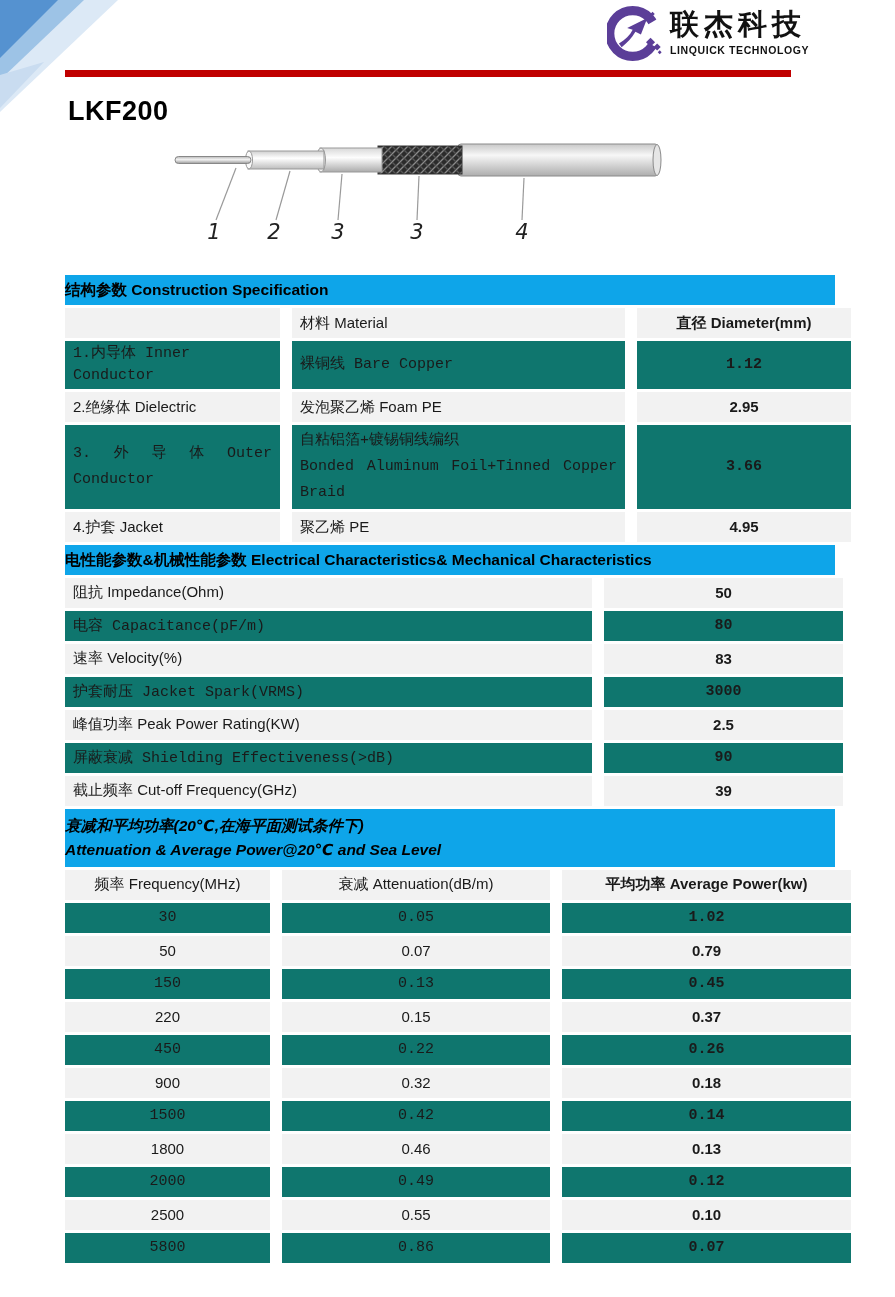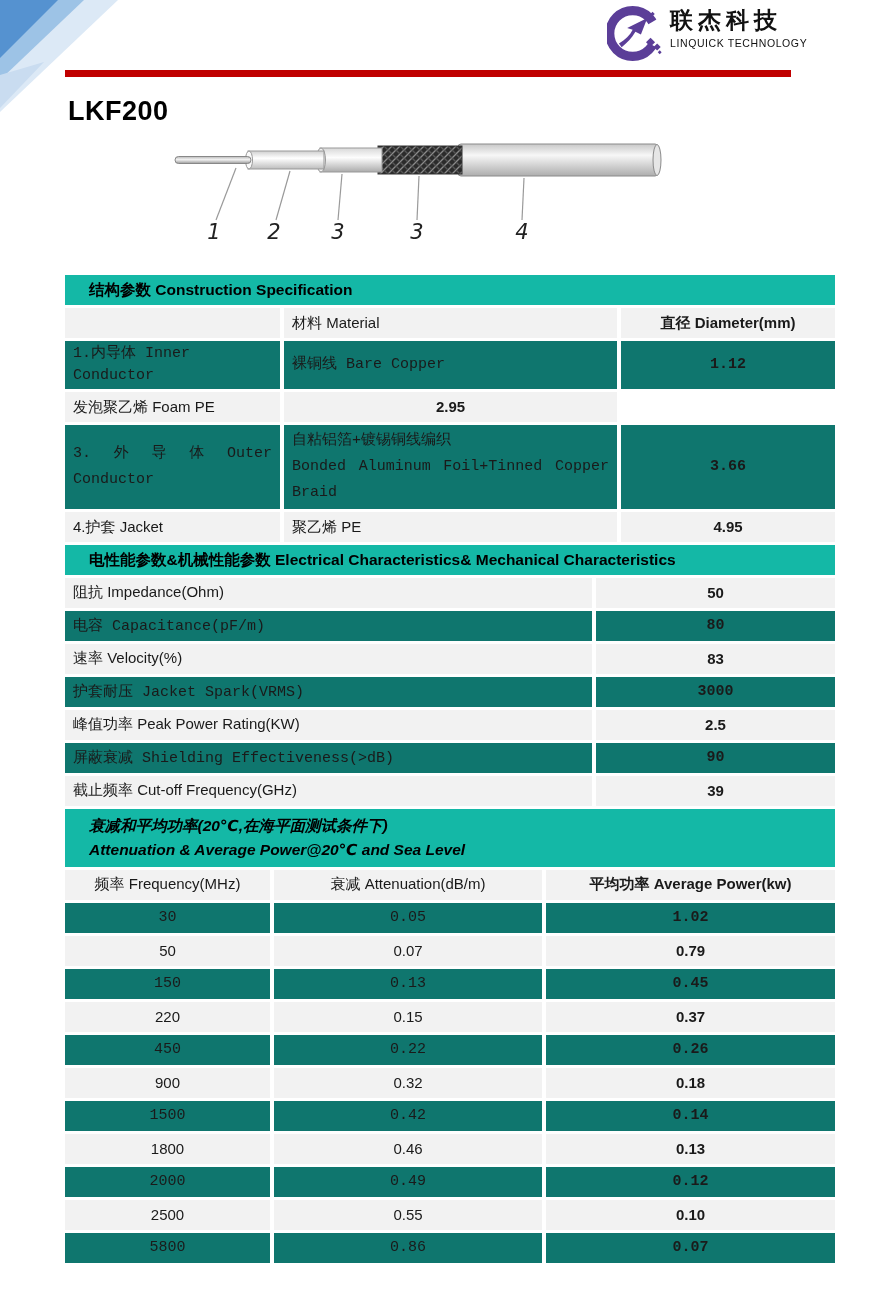--- a/index.html
+++ b/index.html
@@ -7,34 +7,34 @@
         font-family:"Liberation Sans","DejaVu Sans",sans-serif;color:#1a1a1a;}
   
   .deco{position:absolute;top:0;left:0;}
   .deco-palest{width:118px;height:112px;background:#DCE9F6;clip-path:polygon(0 0,100% 0,0 100%);}
   .deco-light{width:84px;height:80px;background:#9DC3E6;clip-path:polygon(0 0,100% 0,0 100%);}
   .deco-medium{width:58px;height:58px;background:#5592D0;clip-path:polygon(0 0,100% 0,0 100%);}
   .deco-sliver{top:62px;width:44px;height:46px;background:#C9DCF0;clip-path:polygon(0 28%,100% 0,0 100%);}
   
   .logo{position:absolute;left:607px;top:6px;display:flex;align-items:flex-start;}
   .logo-text{margin-left:8px;}
-  .logo-cn{font-size:23px;font-weight:700;letter-spacing:5px;color:#111;line-height:1.25;white-space:nowrap;}
-  .logo-en{font-size:10.5px;font-weight:400;letter-spacing:0.6px;color:#111;margin-top:2px;white-space:nowrap;}
+  .logo-cn{font-size:29px;font-weight:700;letter-spacing:5px;color:#111;line-height:1.25;white-space:nowrap;}
+  .logo-en{font-size:10.5px;font-weight:700;letter-spacing:0.6px;color:#111;margin-top:2px;white-space:nowrap;}
   .redline{position:absolute;left:65px;top:70px;width:726px;height:7px;background:#C00000;}
   .title{position:absolute;left:68px;top:96px;margin:0;font-size:27px;font-weight:700;letter-spacing:0.5px;color:#000;}
   
   .diagram{position:absolute;left:160px;top:138px;width:520px;height:115px;}
   .dlabel{position:absolute;top:82px;width:22px;text-align:center;font-size:21px;font-style:italic;
           font-weight:400;color:#222;font-family:"DejaVu Sans","Liberation Sans",sans-serif;}
   
   .content{position:absolute;left:65px;top:275px;width:770px;}
-  .band{background:#14b8a6;padding:5px 24px;font-size:15.5px;font-weight:700;color:#000;
+  .band{background:#0ea5e9;padding:5px 0;font-size:15.5px;font-weight:700;color:#000;
         box-sizing:border-box;margin-top:3px;line-height:1.3;}
   .band .bline{line-height:1.55;font-style:italic;}
-  .trow{display:grid;gap:4px;margin-top:3px;}
+  .trow{display:grid;gap:12px;margin-top:3px;}
   .trow.cons{grid-template-columns:215px 333px 214px;}
   .trow.elec{grid-template-columns:527px 239px;}
   .trow.att{grid-template-columns:205px 268px 289px;}
   .cell{min-height:30px;display:flex;flex-direction:column;justify-content:center;
         padding:2px 8px;box-sizing:border-box;font-size:15px;}
   .cell>div{width:100%;line-height:1.45;}
   .trow.tall>.cell{min-height:84px;}
   .trow.tall .cell>div{line-height:26px;}
   .light{background:#F2F2F2;}
   .dark{background:#0f766e;font-family:Liberation Mono, monospace;}
@@ -146,20 +146,23 @@
           <div class="cell dark">
             <div>1.内导体 Inner Conductor</div>
           </div>
           <div class="cell dark">
             <div>裸铜线 Bare Copper</div>
           </div>
           <div class="cell dark center bold">1.12</div>
         </div>
         <div class="trow cons">
           <div class="cell light">
+            <div>2.绝缘体 Dielectric</div>
+          </div>
+          <div class="cell light">
             <div>发泡聚乙烯 Foam PE</div>
           </div>
           <div class="cell light center bold">2.95</div>
         </div>
         <div class="trow cons tall">
           <div class="cell dark">
             <div class="jline">
               <span>3.</span>
               <span>外</span>
               <span>导</span>

